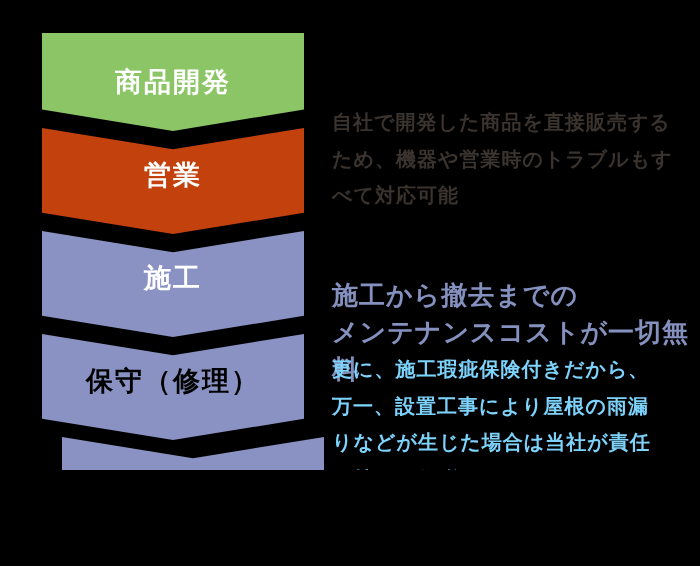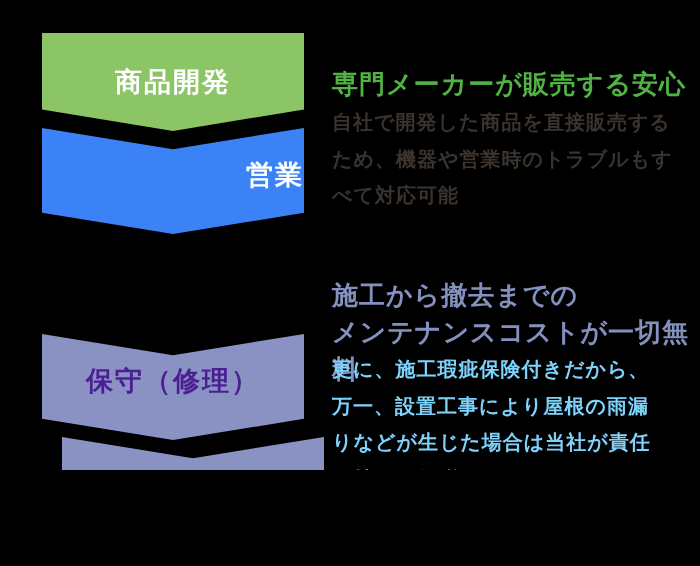--- a/index.html
+++ b/index.html
@@ -65,34 +65,36 @@
 </style>
 </head>
 <body>
 
 <div class="stage">
 
   <div class="chev chev-first" style="background-color: rgb(140, 197, 101); color: rgb(255, 255, 255);">
     <span>商品開発</span>
   </div>
 
-  <div class="chev chev-next chev-2" style="background-color: #3b82f6; color: rgb(255, 255, 255); justify-content: flex-end;">
+  <div class="chev chev-next chev-2" style="background-color: #c2410c; color: rgb(255, 255, 255);">
     <span>営業</span>
   </div>
 
+  <div class="chev chev-next chev-3" style="background-color: rgb(137, 146, 194); color: rgb(255, 255, 255);">
+    <span>施工</span>
+  </div>
 
-  <div class="chev chev-next chev-4" style="background-color: rgb(137, 146, 194); color: #4c1d95;">
+  <div class="chev chev-next chev-4" style="background-color: rgb(137, 146, 194); color: #000000;">
     <span>保守（修理）</span>
   </div>
 
   <div class="chev chev-next chev-5" style="background-color: rgb(137, 146, 194); color: rgb(255, 255, 255); margin-left: 20px;">
     <span>撤去</span>
   </div>
 
-  <div class="section sec-heading sec1-heading" style="color: rgb(80, 179, 67);">専門メーカーが販売する安心</div>
   <div class="section sec-heading sec2-heading" style="color: rgb(132, 144, 190);">施工から撤去までの
 メンテナンスコストが一切無料</div>
 
   <div class="section sec-body sec1-body" style="color: rgb(58, 51, 46);">自社で開発した商品を直接販売する
 ため、機器や営業時のトラブルもす
 べて対応可能</div>
   <div class="section sec-body sec2-body" style="color: #7dd3fc;">更に、施工瑕疵保険付きだから、
 万一、設置工事により屋根の雨漏
 りなどが生じた場合は当社が責任
 を持って修繕いたします。</div>

